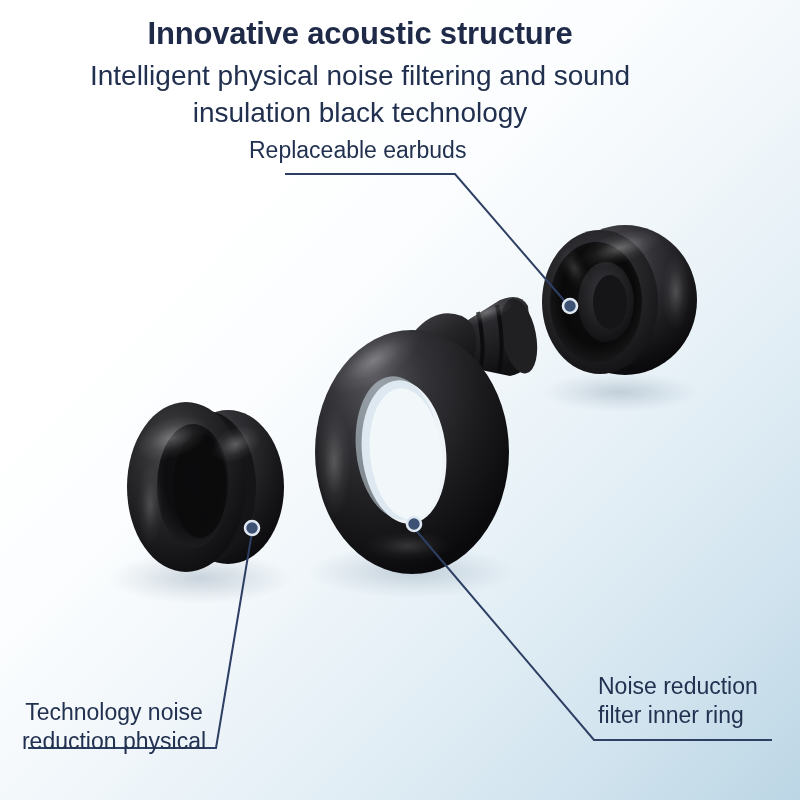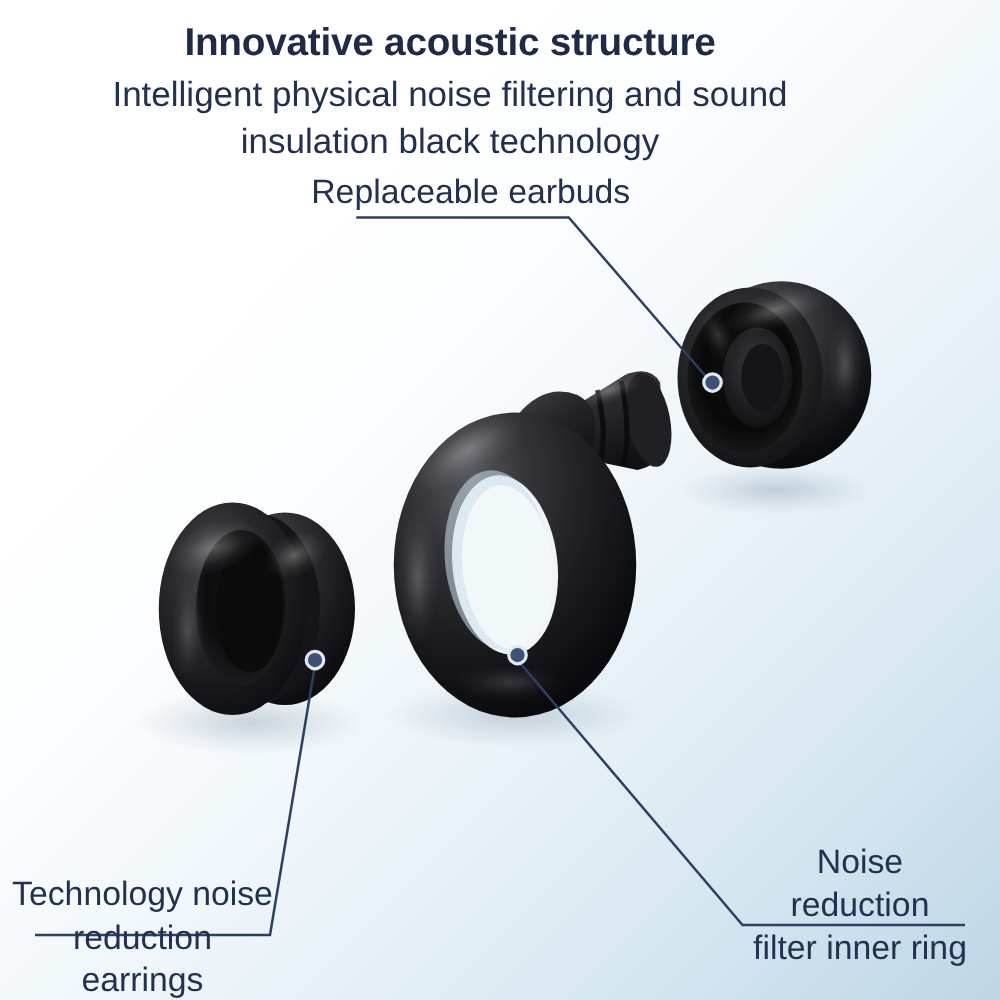--- a/index.html
+++ b/index.html
@@ -60,40 +60,40 @@
     position: absolute;
     top: 0;
     left: 0;
     width: 800px;
     height: 800px;
   }
   
   .callout {
     position: absolute;
     color: #223150;
-    font-size: 27px;
+    font-size: 23px;
     line-height: 1.28;
     white-space: pre-line;
     z-index: 30;
   }
   #callout-earbuds {
     left: 249px;
     top: 136px;
     text-align: left;
   }
   #callout-earrings {
     left: 8px;
     top: 698px;
     text-align: center;
     width: 212px;
   }
   #callout-inner-ring {
     left: 598px;
     top: 672px;
-    text-align: center;
+    text-align: left;
     width: 180px;
   }
 </style>
 </head>
 <body>
 
 <div id="infographic">
 
   <div class="header">
     <h1 class="title">Innovative acoustic structure</h1>
@@ -246,18 +246,18 @@
 
     <g>
       <path d="M414 528 L594 740 L772 740" stroke="#2d3f63" stroke-width="2" fill="none" stroke-linejoin="miter"></path>
       <circle cx="414" cy="524" r="7" fill="#3c5173" stroke="#dfe9f2" stroke-width="2.6"></circle>
     </g>
   </svg>
 
   <div class="callout" id="callout-earbuds">Replaceable earbuds</div>
 
   <div class="callout" id="callout-earrings">Technology noise
-reduction earrings</div>
+reduction physical</div>
 
   <div class="callout" id="callout-inner-ring">Noise reduction
 filter inner ring</div>
 
 </div>
 
 </body></html>

